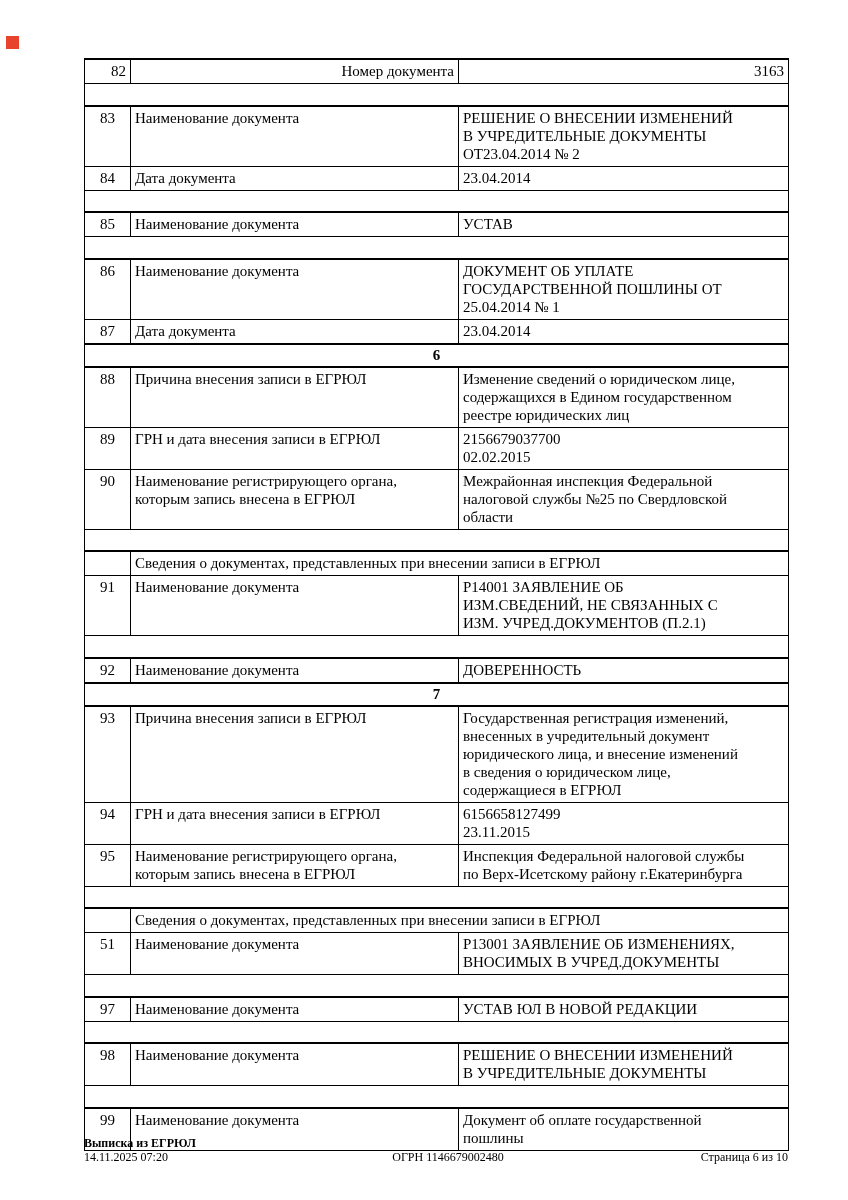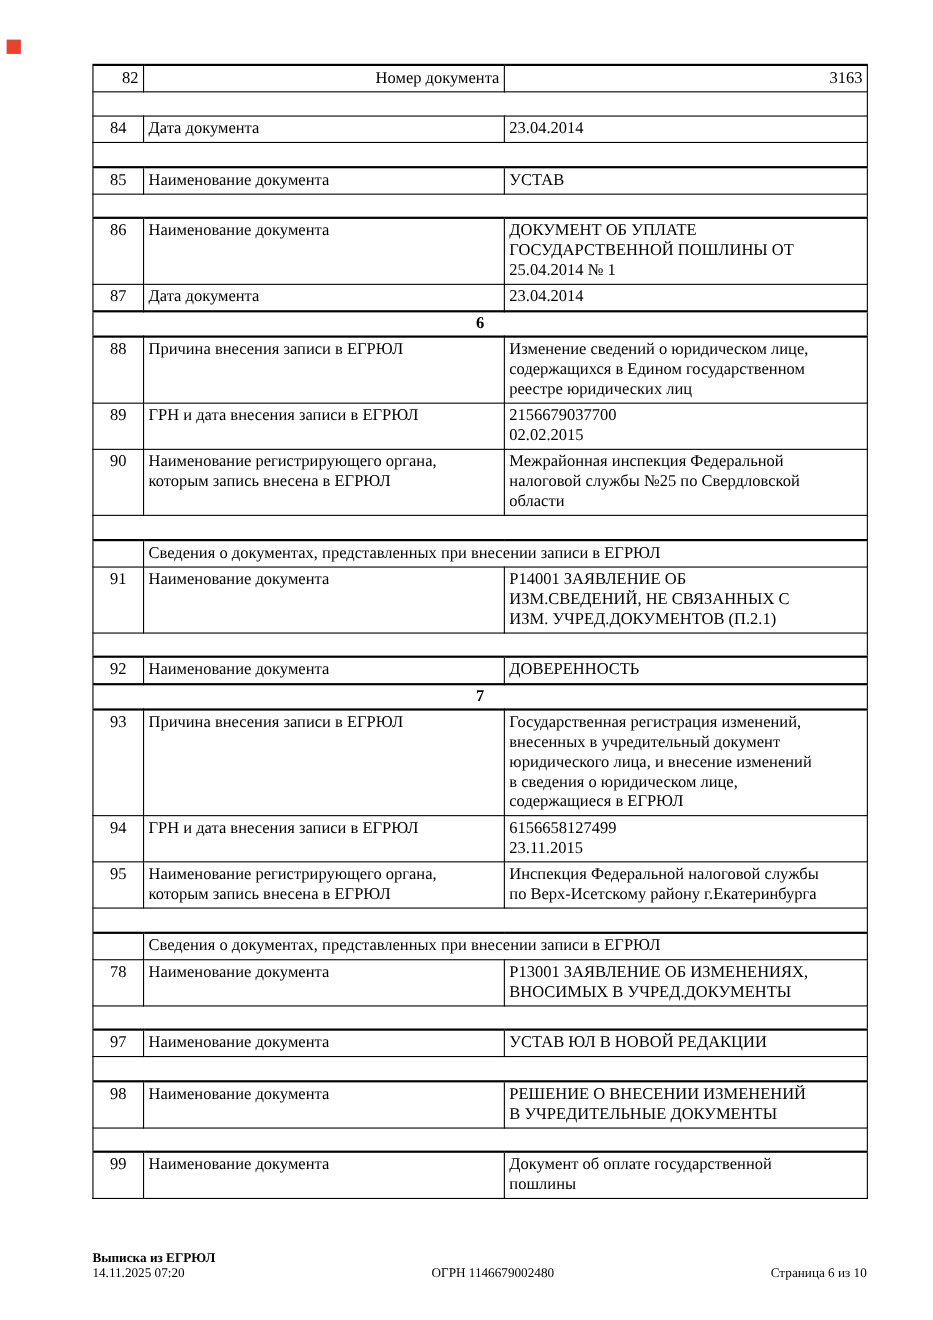--- a/index.html
+++ b/index.html
@@ -79,20 +79,27 @@
       </colgroup>
     <tbody>
         <tr class="field">
           <td class="num">82</td>
           <td class="lbl">Номер документа</td>
           <td class="val">3163</td>
         </tr>
         <tr class="spacer">
           <td colspan="3"></td>
         </tr>
+        <tr class="field thick">
+          <td class="num">83</td>
+          <td class="lbl">Наименование документа</td>
+          <td class="val">РЕШЕНИЕ О ВНЕСЕНИИ ИЗМЕНЕНИЙ
+В УЧРЕДИТЕЛЬНЫЕ ДОКУМЕНТЫ
+ОТ23.04.2014 № 2</td>
+        </tr>
         <tr class="field">
           <td class="num">84</td>
           <td class="lbl">Дата документа</td>
           <td class="val">23.04.2014</td>
         </tr>
         <tr class="spacer">
           <td colspan="3"></td>
         </tr>
         <tr class="field thick">
           <td class="num">85</td>
@@ -186,21 +193,21 @@
 по Верх-Исетскому району г.Екатеринбурга</td>
         </tr>
         <tr class="spacer">
           <td colspan="3"></td>
         </tr>
         <tr class="subheader">
           <td class="num"></td>
           <td class="lbl" colspan="2">Сведения о документах, представленных при внесении записи в ЕГРЮЛ</td>
         </tr>
         <tr class="field">
-          <td class="num">78</td>
+          <td class="num">51</td>
           <td class="lbl">Наименование документа</td>
           <td class="val">Р13001 ЗАЯВЛЕНИЕ ОБ ИЗМЕНЕНИЯХ,
 ВНОСИМЫХ В УЧРЕД.ДОКУМЕНТЫ</td>
         </tr>
         <tr class="spacer">
           <td colspan="3"></td>
         </tr>
         <tr class="field thick">
           <td class="num">97</td>
           <td class="lbl">Наименование документа</td>

